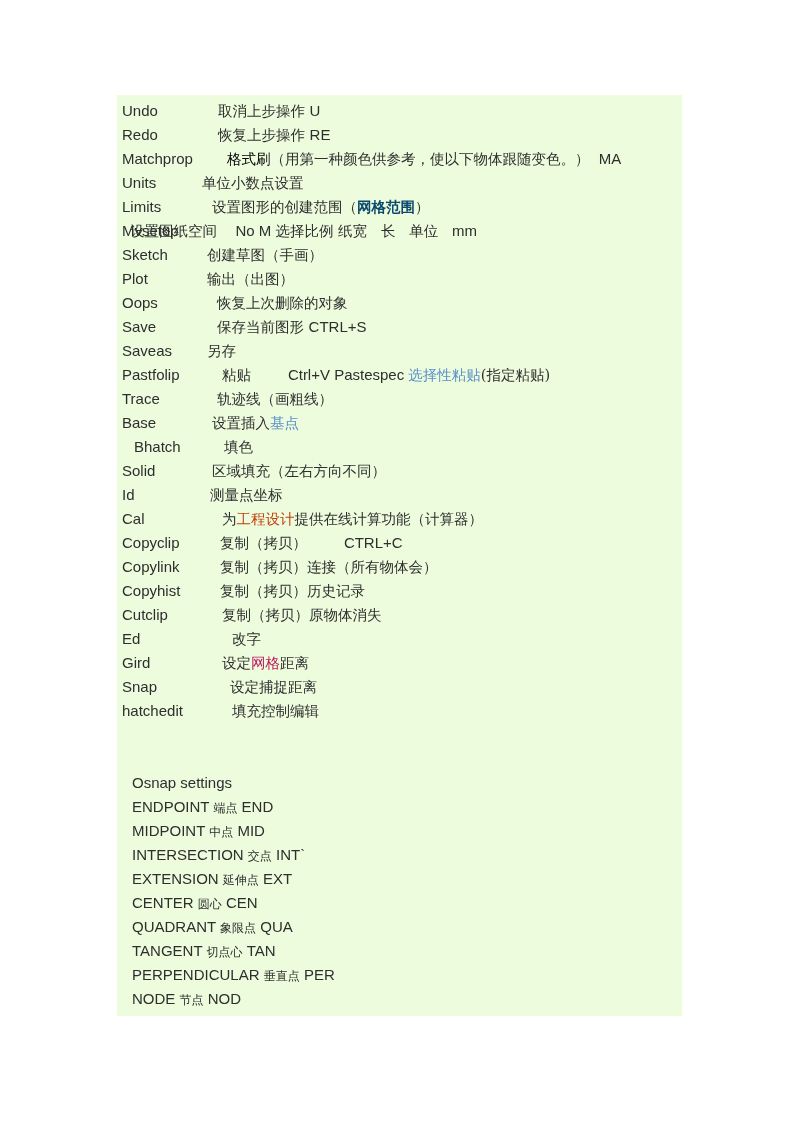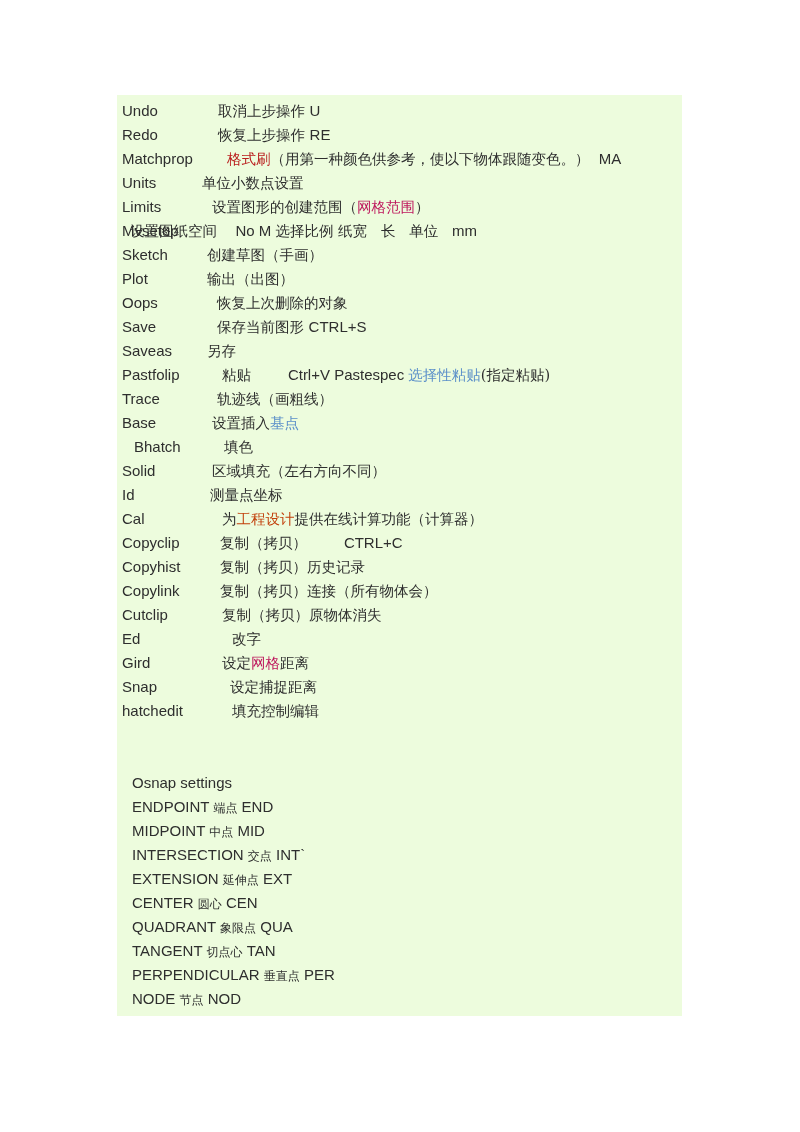--- a/index.html
+++ b/index.html
@@ -91,39 +91,39 @@
   }
 </style>
 </head>
 <body>
 
 <div id="page" style="background: rgb(255, 255, 255);">
   <div id="highlight-block" style="background: rgb(237, 252, 221);">
     <div id="command-list">
         <div class="cmd-row"><span class="cmd-name" style="width: 96px;">Undo</span><span><span class="cmd-desc">取消上步操作 </span><span class="lat">U</span></span></div>
         <div class="cmd-row"><span class="cmd-name" style="width: 96px;">Redo</span><span><span class="cmd-desc">恢复上步操作 </span><span class="lat">RE</span></span></div>
-        <div class="cmd-row"><span class="cmd-name" style="width: 105px;">Matchprop</span><span><span class="cmd-desc blue" style="color: #b91c1c;">格式刷</span><span class="cmd-desc">（用第一种颜色供参考，使以下物体跟随变色。）  </span><span class="lat">MA</span></span></div>
+        <div class="cmd-row"><span class="cmd-name" style="width: 105px;">Matchprop</span><span><span class="cmd-desc blue" style="color: #000000;">格式刷</span><span class="cmd-desc">（用第一种颜色供参考，使以下物体跟随变色。）  </span><span class="lat">MA</span></span></div>
         <div class="cmd-row"><span class="cmd-name" style="width: 80px;">Units</span><span><span class="cmd-desc">单位小数点设置</span></span></div>
-        <div class="cmd-row"><span class="cmd-name" style="width: 90px;">Limits</span><span><span class="cmd-desc">设置图形的创建范围（</span><span class="cmd-desc blue" style="color: #be185d;">网格范围</span><span class="cmd-desc">）</span></span></div>
+        <div class="cmd-row"><span class="cmd-name" style="width: 90px;">Limits</span><span><span class="cmd-desc">设置图形的创建范围（</span><span class="cmd-desc blue" style="color: #0c4a6e; font-weight: bold;">网格范围</span><span class="cmd-desc">）</span></span></div>
         <div class="cmd-row"><span class="cmd-name" style="width: 8px;">Mvsetup</span><span><span class="cmd-desc">设置图纸空间    </span><span class="lat">No M </span><span class="cmd-desc">选择比例 纸宽   长   单位   </span><span class="lat">mm</span></span></div>
         <div class="cmd-row"><span class="cmd-name" style="width: 85px;">Sketch</span><span><span class="cmd-desc">创建草图（手画）</span></span></div>
         <div class="cmd-row"><span class="cmd-name" style="width: 85px;">Plot</span><span><span class="cmd-desc">输出（出图）</span></span></div>
         <div class="cmd-row"><span class="cmd-name" style="width: 95px;">Oops</span><span><span class="cmd-desc">恢复上次删除的对象</span></span></div>
         <div class="cmd-row"><span class="cmd-name" style="width: 95px;">Save</span><span><span class="cmd-desc">保存当前图形 </span><span class="lat">CTRL+S</span></span></div>
         <div class="cmd-row"><span class="cmd-name" style="width: 85px;">Saveas</span><span><span class="cmd-desc">另存</span></span></div>
         <div class="cmd-row"><span class="cmd-name" style="width: 100px;">Pastfolip</span><span><span class="cmd-desc">粘贴        </span><span class="lat">Ctrl+V Pastespec </span><span class="cmd-desc blue" style="color: rgb(91, 143, 201);">选择性粘贴</span><span class="cmd-desc">(指定粘贴)</span></span></div>
         <div class="cmd-row"><span class="cmd-name" style="width: 95px;">Trace</span><span><span class="cmd-desc">轨迹线（画粗线）</span></span></div>
         <div class="cmd-row"><span class="cmd-name" style="width: 90px;">Base</span><span><span class="cmd-desc">设置插入</span><span class="cmd-desc blue" style="color: rgb(91, 143, 201);">基点</span></span></div>
         <div class="cmd-row"><span class="cmd-name" style="width: 90px; margin-left: 12px;">Bhatch</span><span><span class="cmd-desc">填色</span></span></div>
         <div class="cmd-row"><span class="cmd-name" style="width: 90px;">Solid</span><span><span class="cmd-desc">区域填充（左右方向不同）</span></span></div>
         <div class="cmd-row"><span class="cmd-name" style="width: 88px;">Id</span><span><span class="cmd-desc">测量点坐标</span></span></div>
         <div class="cmd-row"><span class="cmd-name" style="width: 100px;">Cal</span><span><span class="cmd-desc">为</span><span class="cmd-desc blue" style="color: #c2410c;">工程设计</span><span class="cmd-desc">提供在线计算功能（计算器）</span></span></div>
         <div class="cmd-row"><span class="cmd-name" style="width: 98px;">Copyclip</span><span><span class="cmd-desc">复制（拷贝）        </span><span class="lat">CTRL+C</span></span></div>
+        <div class="cmd-row"><span class="cmd-name" style="width: 98px;">Copylink</span><span><span class="cmd-desc">复制（拷贝）连接（所有物体会）</span></span></div>
         <div class="cmd-row"><span class="cmd-name" style="width: 98px;">Copyhist</span><span><span class="cmd-desc">复制（拷贝）历史记录</span></span></div>
-        <div class="cmd-row"><span class="cmd-name" style="width: 98px;">Copylink</span><span><span class="cmd-desc">复制（拷贝）连接（所有物体会）</span></span></div>
         <div class="cmd-row"><span class="cmd-name" style="width: 100px;">Cutclip</span><span><span class="cmd-desc">复制（拷贝）原物体消失</span></span></div>
         <div class="cmd-row"><span class="cmd-name" style="width: 110px;">Ed</span><span><span class="cmd-desc">改字</span></span></div>
         <div class="cmd-row"><span class="cmd-name" style="width: 100px;">Gird</span><span><span class="cmd-desc">设定</span><span class="cmd-desc blue" style="color: #be185d;">网格</span><span class="cmd-desc">距离</span></span></div>
         <div class="cmd-row"><span class="cmd-name" style="width: 108px;">Snap</span><span><span class="cmd-desc">设定捕捉距离</span></span></div>
         <div class="cmd-row"><span class="cmd-name" style="width: 110px;">hatchedit</span><span><span class="cmd-desc">填充控制编辑</span></span></div>
       </div>
     <div class="spacer-row"></div>
     <div class="spacer-row"></div>
     <div id="osnap-list">
         <div class="osnap-row">Osnap settings</div>

